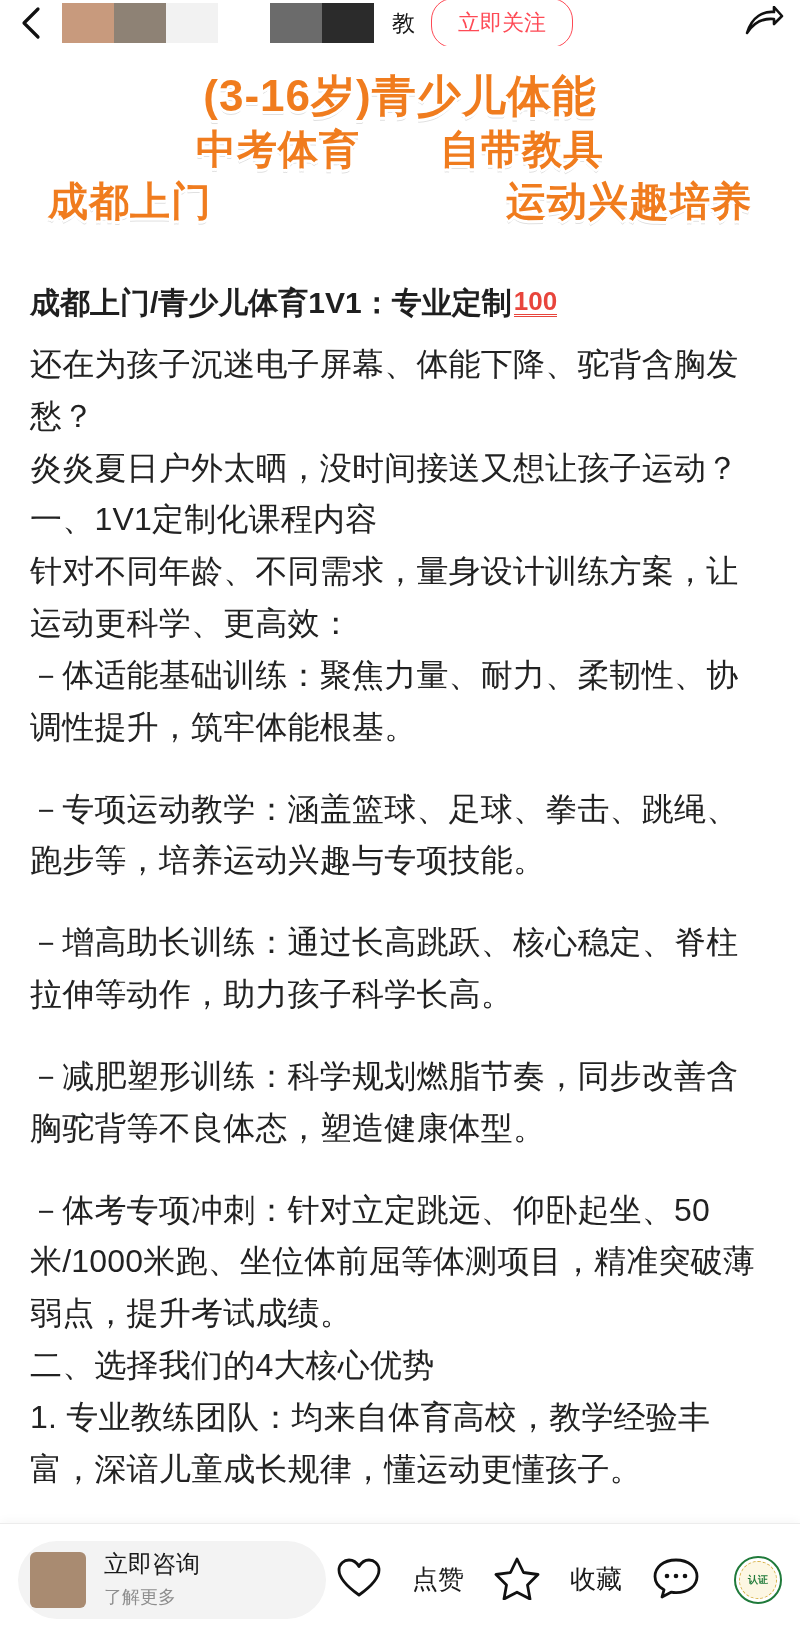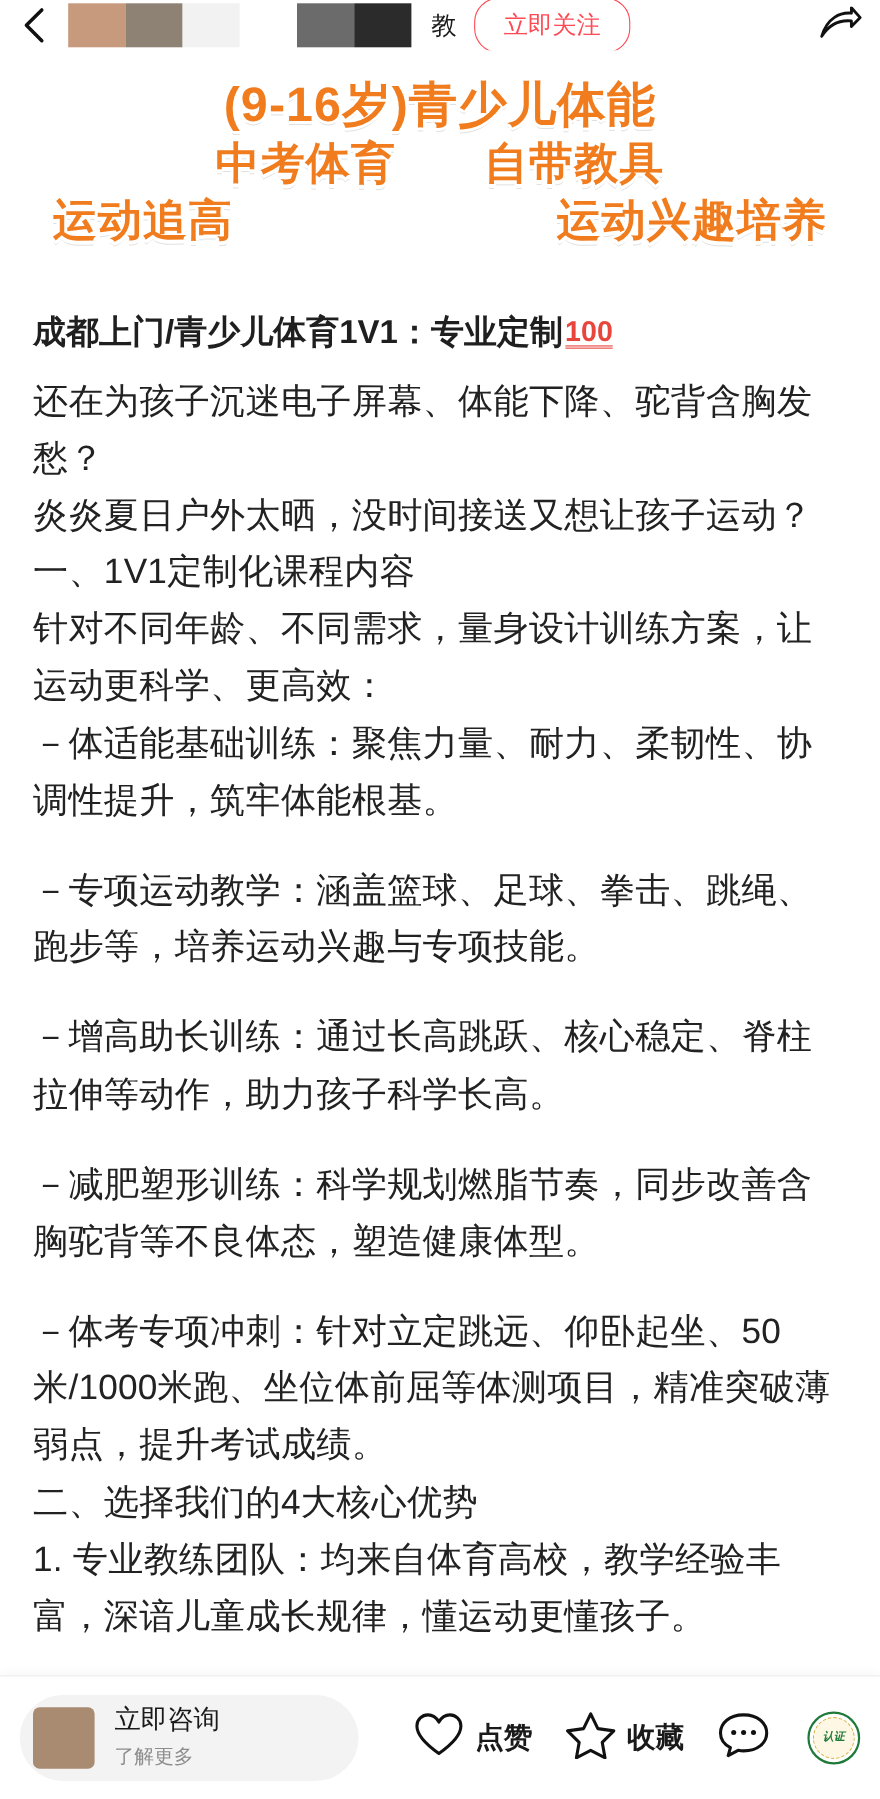--- a/index.html
+++ b/index.html
@@ -172,38 +172,38 @@
     margin-left: auto;
     gap: 30px;
   }
   .action {
     display: flex;
     align-items: center;
     gap: 10px;
   }
   .action-label {
     font-size: 26px;
-    font-weight: bold;
+    font-weight: normal;
     color: #1a1a1a;
+    margin-left: 20px;
   }
   .badge {
     width: 48px; height: 48px;
     border-radius: 50%;
     background: #fff;
     border: 2px solid #1f7a3a;
     display: flex;
     align-items: center;
     justify-content: center;
     color: #1f7a3a;
     font-size: 11px;
     font-weight: bold;
     line-height: 1;
     text-align: center;
     margin-left: 4px;
-    font-style: italic;
   }
   .badge-inner {
     width: 38px; height: 38px;
     border-radius: 50%;
     border: 1px dashed #d8b24a;
     background: #fdf7e3;
     display: flex;
     align-items: center;
     justify-content: center;
     font-size: 10px;
@@ -236,27 +236,27 @@
     <button class="follow-btn">立即关注</button>
 
     <div class="share-icon">
       <svg width="40" height="34" viewBox="0 0 40 34">
         <path d="M3 27 C8 10 20 5 30 6 L30 1 L38 10 L30 18 L30 13 C20 12 10 16 3 27 Z" fill="none" stroke="#111" stroke-width="2.6" stroke-linejoin="round" stroke-linecap="round"></path>
       </svg>
     </div>
   </div>
 
   <div class="banner">
-    <div class="banner-line l1">(9-16岁)青少儿体能</div>
+    <div class="banner-line l1">(3-16岁)青少儿体能</div>
     <div class="banner-line l2">
       <span>中考体育</span>
       <span>自带教具</span>
     </div>
     <div class="banner-line l3">
-      <span>运动追高</span>
+      <span>成都上门</span>
       <span>运动兴趣培养</span>
     </div>
   </div>
 
   <div class="content">
     <div class="headline">
       <span>成都上门/青少儿体育1V1：专业定制</span>
       <span class="emoji-100">100</span>
     </div>
 

